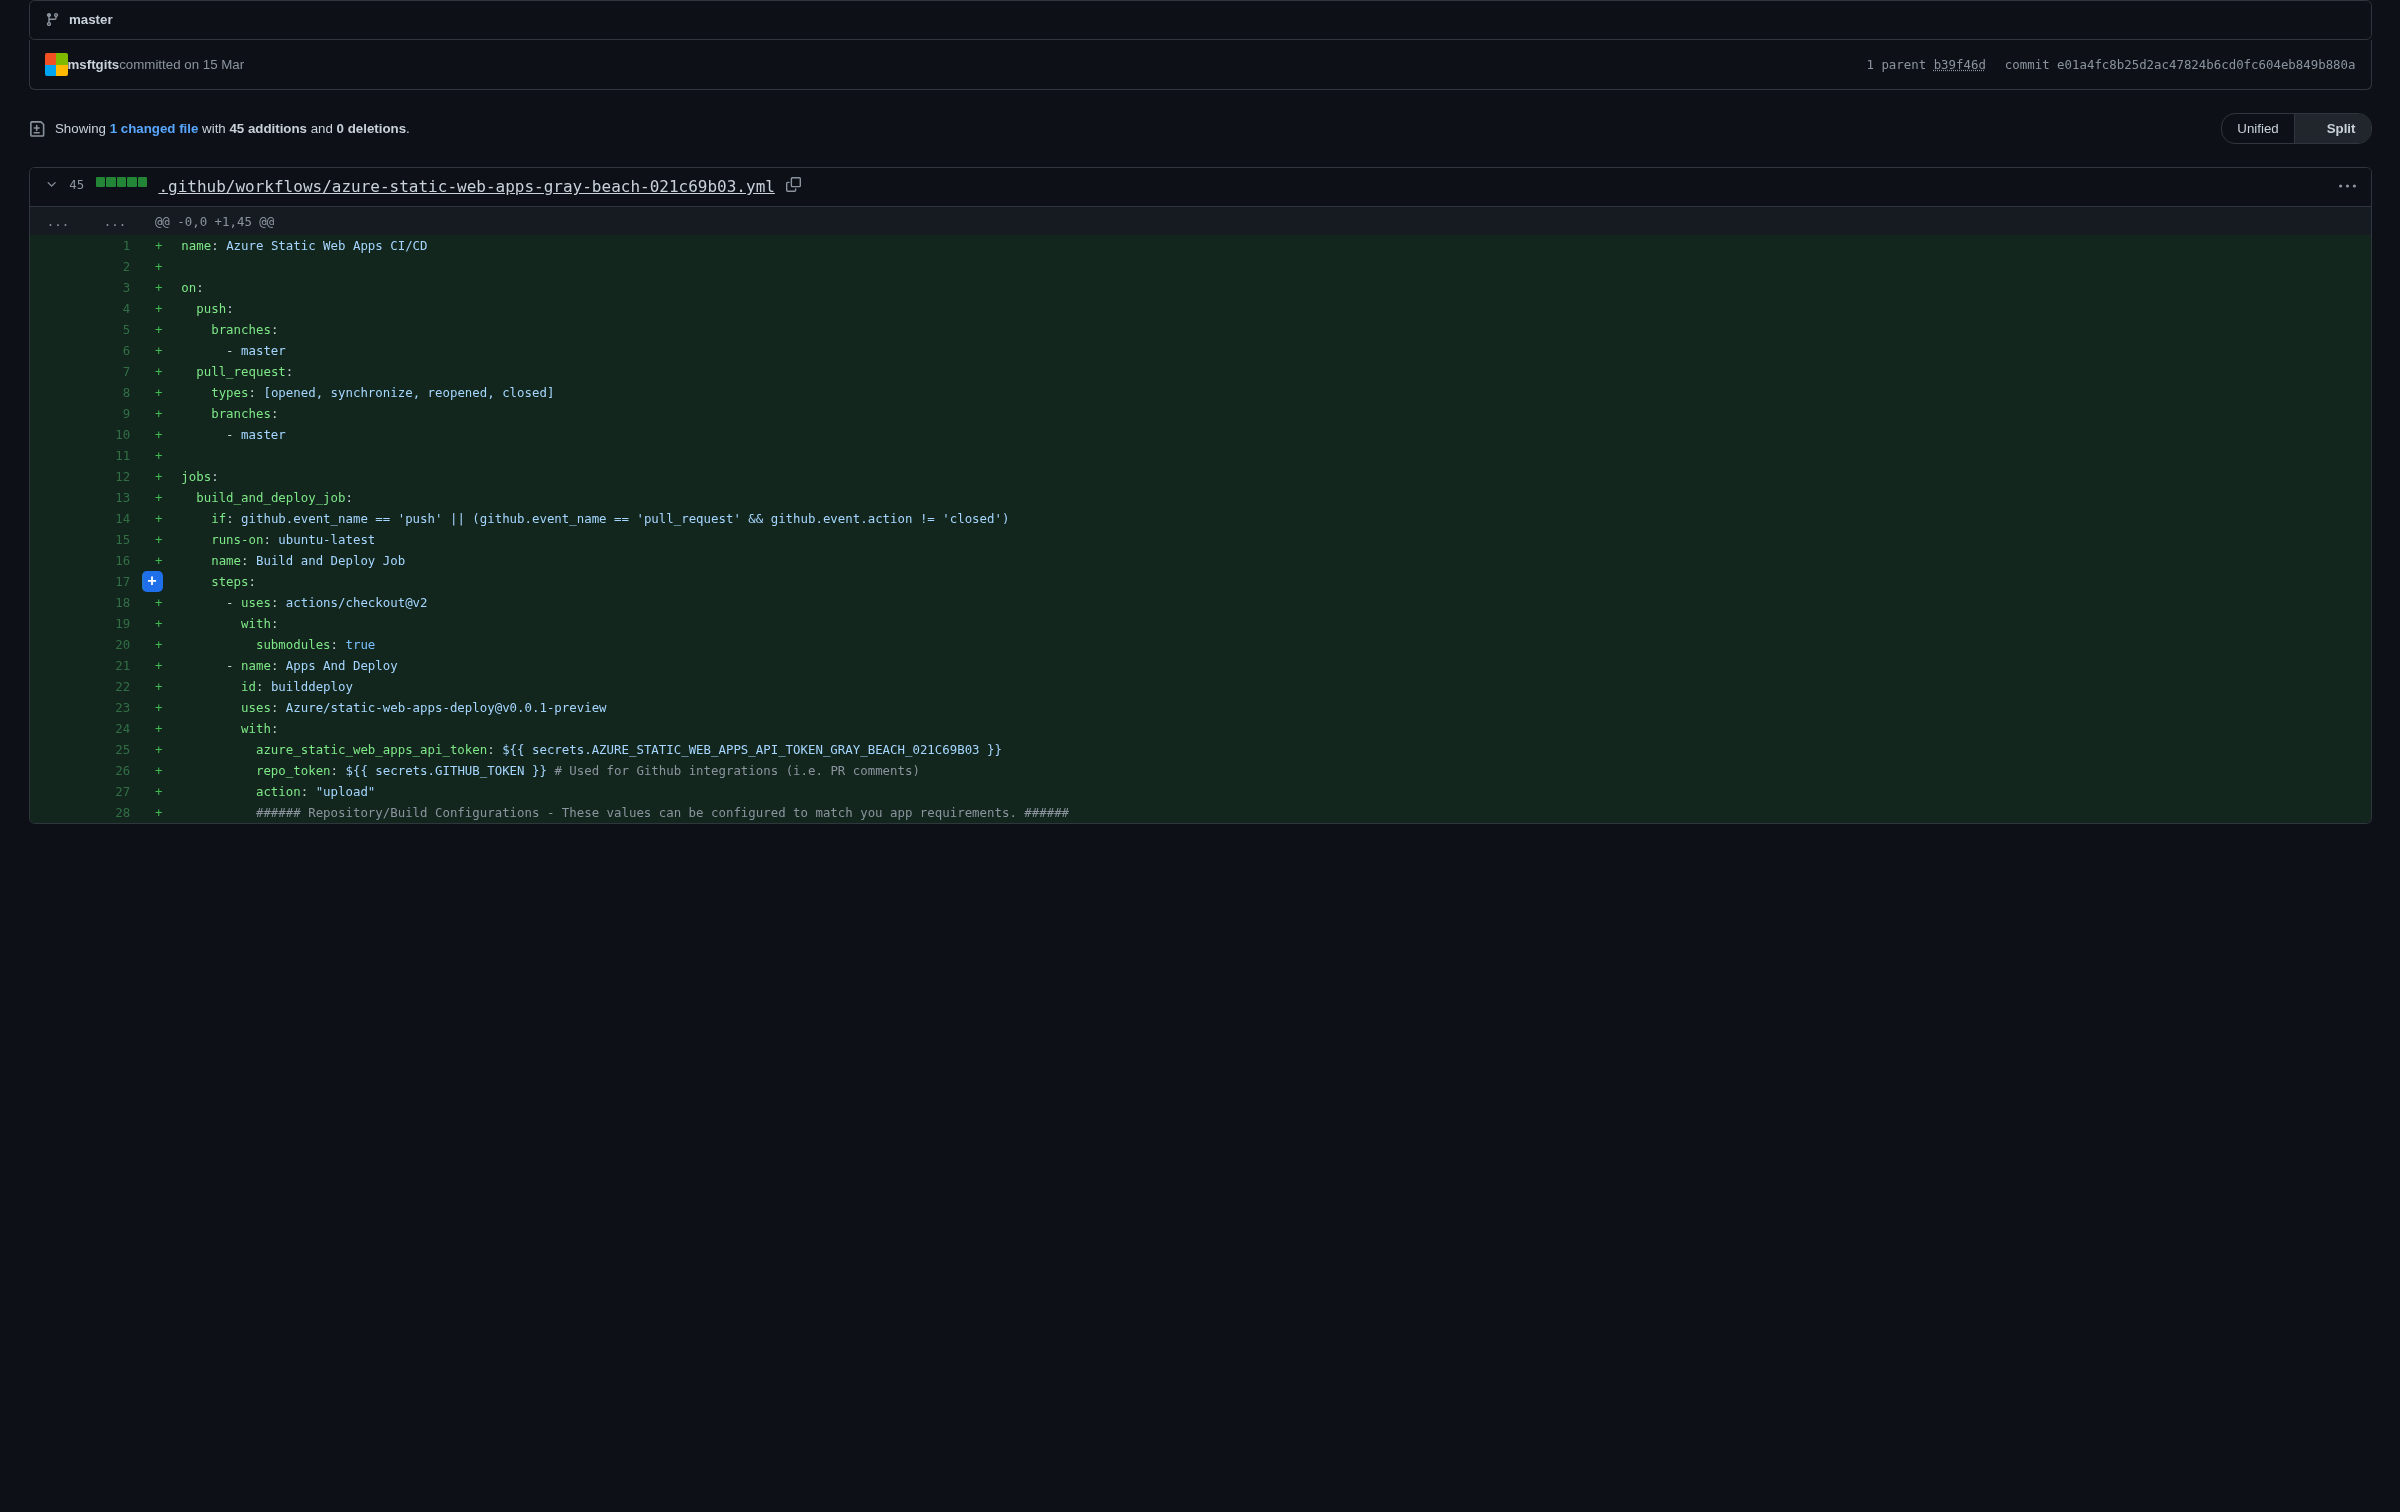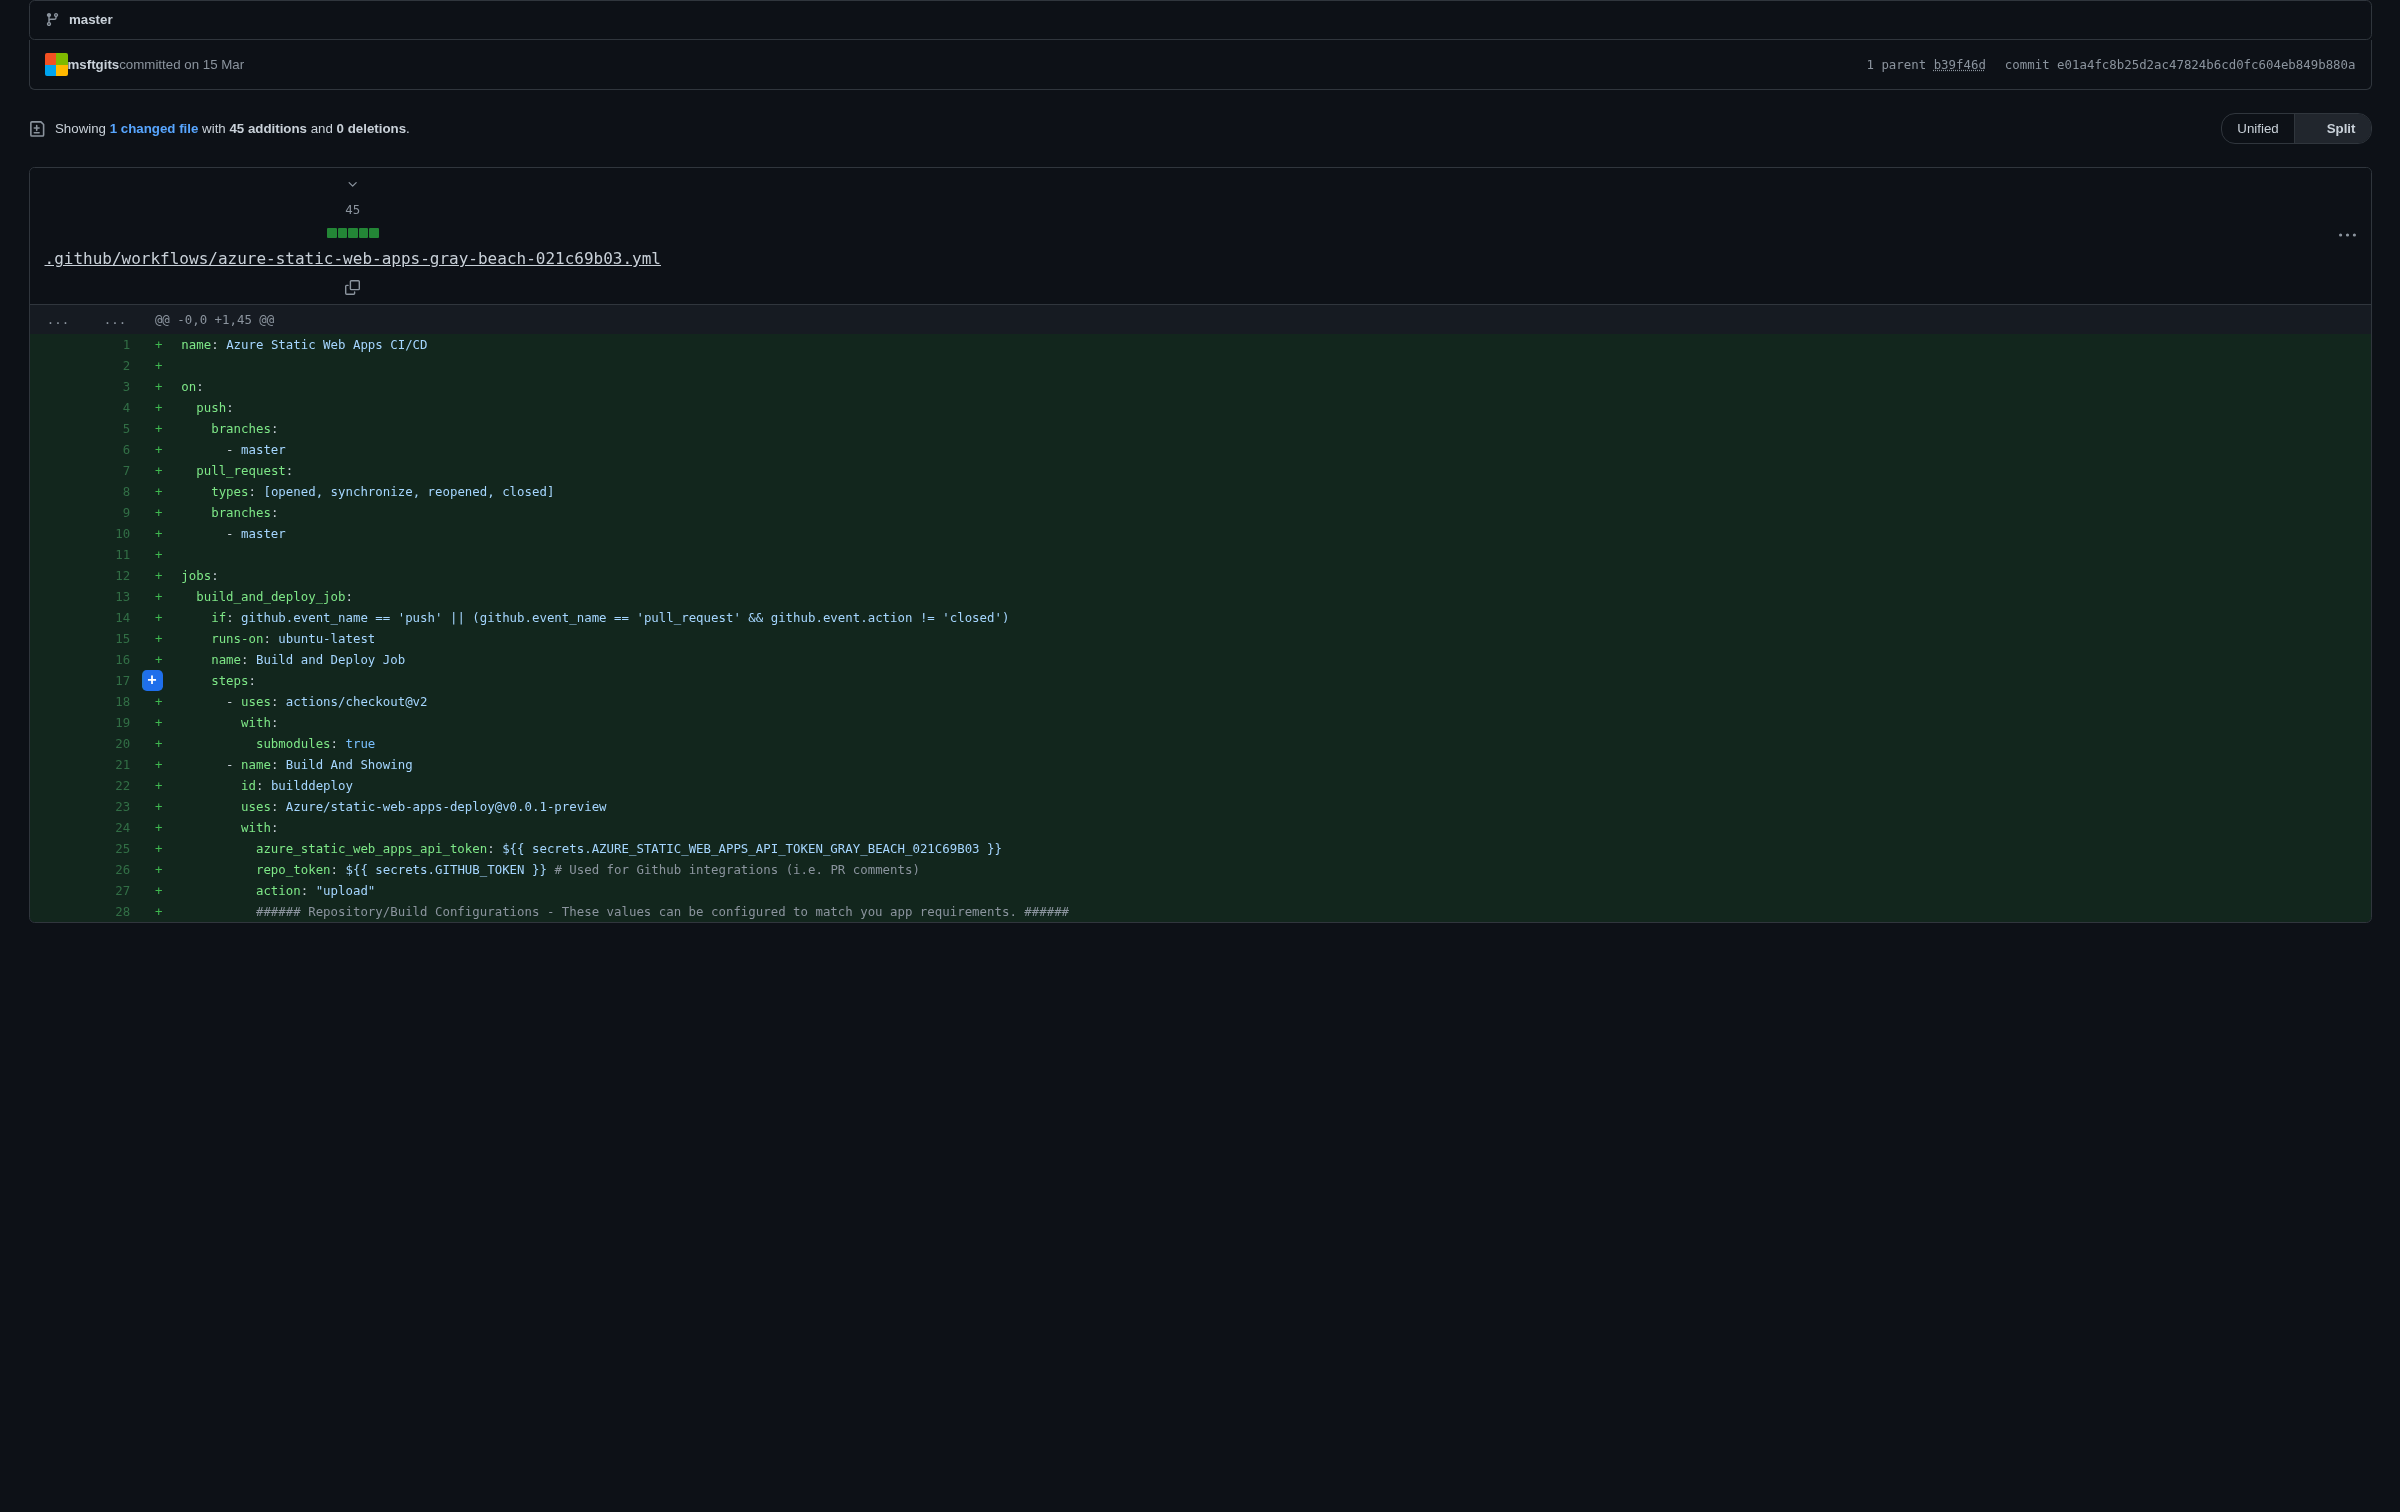--- a/index.html
+++ b/index.html
@@ -62,21 +62,21 @@
   }
   .view-toggle button + button { border-left: 1px solid #30363d; }
   .view-toggle button.active { background: #21262d; font-weight: 600; padding-left: 32px; }
   .file-diff {
     border: 1px solid #30363d; border-radius: 5.7px; overflow: hidden;
   }
   .file-header {
     display: flex; align-items: center; justify-content: space-between;
     padding: 9.5px 15px; background: #0d1117; border-bottom: 1px solid #30363d;
   }
-  .file-header-left { display: flex; align-items: center; gap: 11.4px; flex-direction: column; }
+  .file-header-left { display: flex; align-items: flex-start; gap: 11.4px; }
   .chevron-icon { width: 13.3px; height: 13.3px; fill: #8b949e; cursor: pointer; }
   .line-count { color: #8b949e; font-family: ui-monospace, monospace; font-size: 12.4px; }
   .diffstat-blocks { display: flex; gap: 1px; }
   .diffstat-blocks span { width: 9.5px; height: 9.5px; background: #238636; border-radius: 1px; }
   .file-path {
     font-family: ui-monospace, SFMono-Regular, Menlo, monospace;
     font-size: 16px; color: #c9d1d9; text-decoration: underline;
   }
   .copy-icon { width: 15px; height: 15px; fill: #8b949e; cursor: pointer; }
   .kebab-icon { width: 17px; height: 17px; fill: #8b949e; cursor: pointer; }
@@ -288,21 +288,21 @@
           <td class="code"><span class="marker">+</span>         <span class="pl-ent">with</span>:</td>
         </tr>
         <tr class="addition-row">
           <td class="lineno lineno-left"></td>
           <td class="lineno row-container">20</td>
           <td class="code"><span class="marker">+</span>           <span class="pl-ent">submodules</span>: <span class="pl-c1">true</span></td>
         </tr>
         <tr class="addition-row">
           <td class="lineno lineno-left"></td>
           <td class="lineno row-container">21</td>
-          <td class="code"><span class="marker">+</span>       - <span class="pl-ent">name</span>: <span class="pl-s">Build And Showing</span></td>
+          <td class="code"><span class="marker">+</span>       - <span class="pl-ent">name</span>: <span class="pl-s">Apps And Deploy</span></td>
         </tr>
         <tr class="addition-row">
           <td class="lineno lineno-left"></td>
           <td class="lineno row-container">22</td>
           <td class="code"><span class="marker">+</span>         <span class="pl-ent">id</span>: <span class="pl-s">builddeploy</span></td>
         </tr>
         <tr class="addition-row">
           <td class="lineno lineno-left"></td>
           <td class="lineno row-container">23</td>
           <td class="code"><span class="marker">+</span>         <span class="pl-ent">uses</span>: <span class="pl-s">Azure/static-web-apps-deploy@v0.0.1-preview</span></td>

